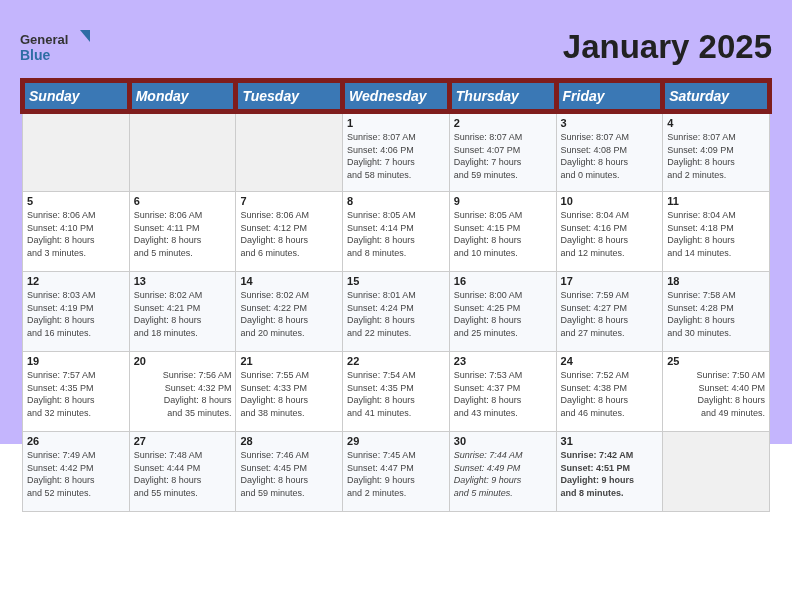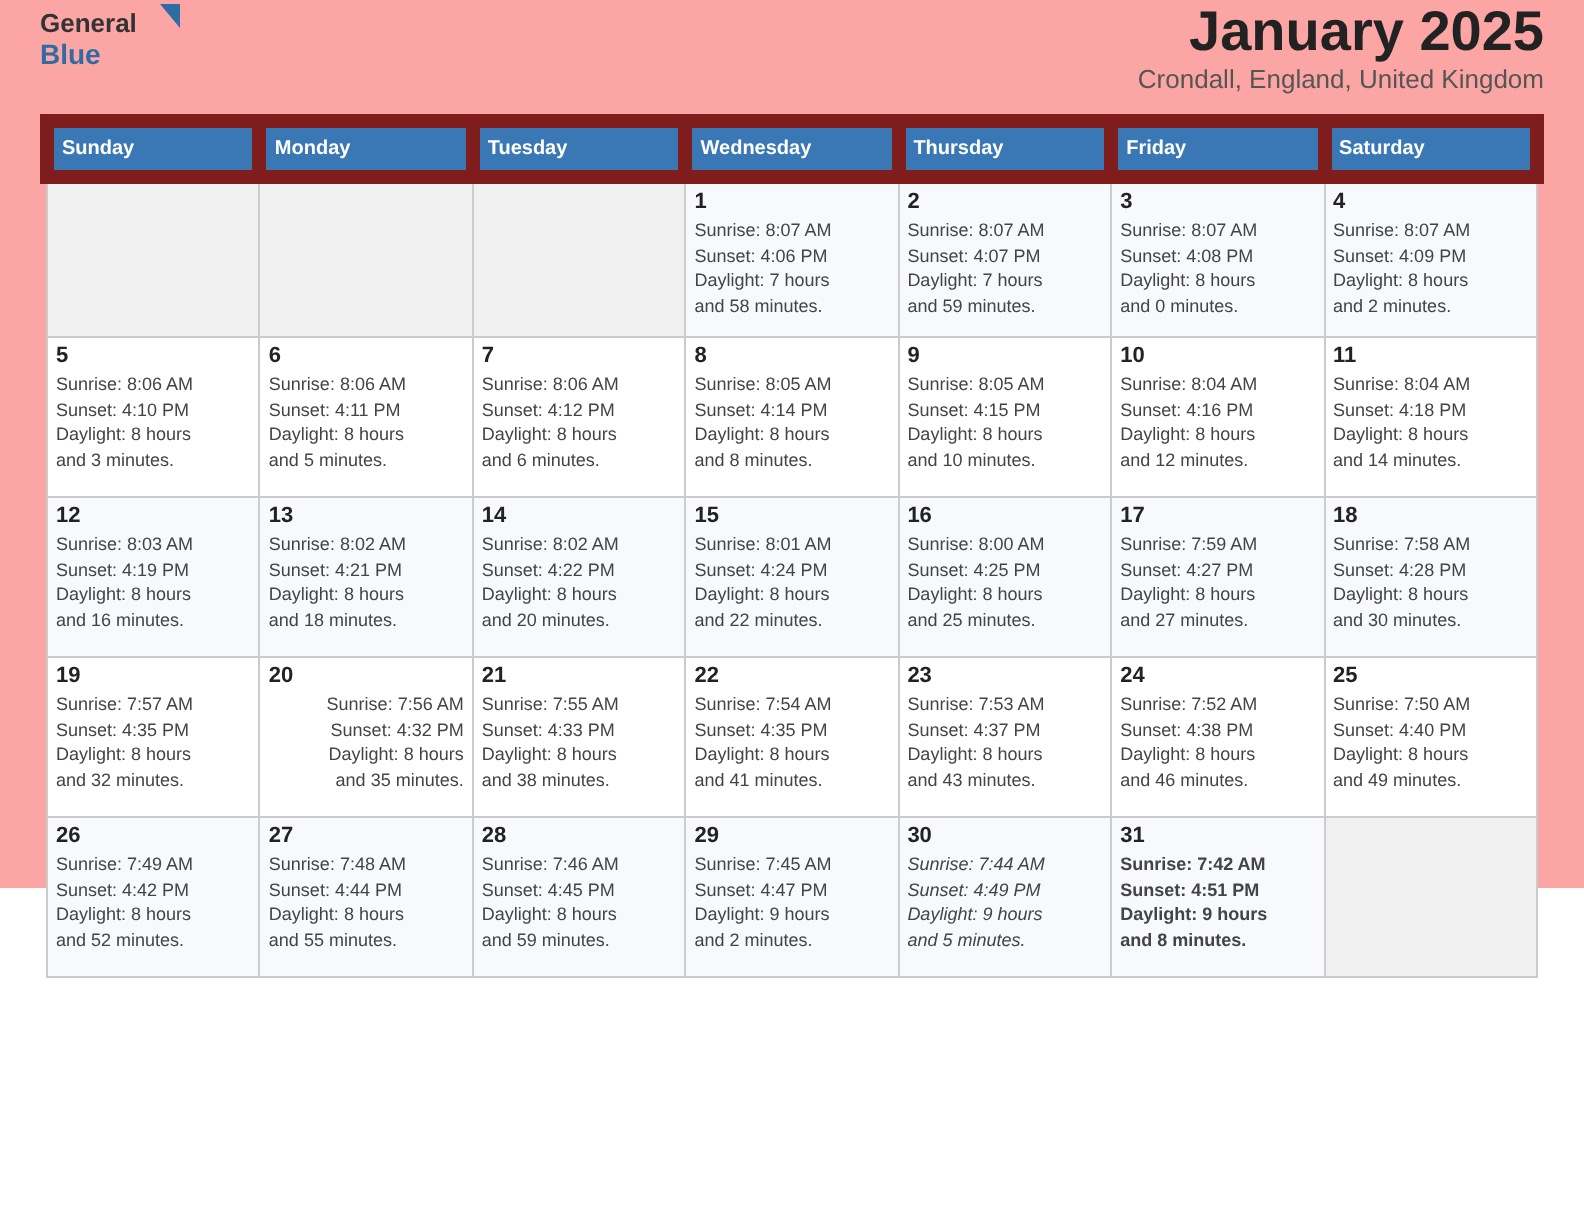--- a/index.html
+++ b/index.html
@@ -6,59 +6,60 @@
     body {
       font-family: Arial, sans-serif;
       background: #fff;
       width: 792px;
       height: 612px;
       overflow: hidden;
     }
     .page {
       width: 792px;
       height: 444px;
-      background: #fca5a5;
-      padding: 0 20px 12px 20px;
+      background: #c4b5fd;
+      padding: 28px 20px 12px 20px;
     }
     .header {
       display: flex;
       justify-content: space-between;
       align-items: flex-start;
       margin-bottom: 10px;
     }
     .logo {
       display: flex;
       align-items: center;
       gap: 2px;
     }
     .title-block {
       text-align: right;
     }
     .month-title {
-      font-size: 28px;
+      font-size: 33px;
       font-weight: bold;
       color: #222;
     }
     .location {
       font-size: 13px;
       color: #555;
     }
     table {
       width: 100%;
       border-collapse: collapse;
       table-layout: fixed;
     }
     thead tr th {
       background: #3a78b5;
       color: #fff;
-      font-size: 10px;
+      font-size: 14px;
       font-weight: bold;
       padding: 5px 4px;
       text-align: left;
-      border: 7px solid #7f1d1d;
+      border: 5px solid #7f1d1d;
+      font-style: italic;
     }
     tbody tr td {
       border: 1px solid #ccc;
       vertical-align: top;
       padding: 3px 4px;
       font-size: 9.5px;
       color: #333;
       height: 80px;
     }
     tbody tr:nth-child(odd) td {
@@ -90,21 +91,20 @@
   <div class="header">
     <div class="logo">
     <svg width="70" height="40" viewBox="0 0 70 40">
       <text x="0" y="16" font-size="13" font-weight="bold" fill="#333" font-family="Arial">General</text>
       <text x="0" y="32" font-size="14" font-weight="bold" fill="#2e6da4" font-family="Arial">Blue</text>
       <polygon points="60,2 70,2 70,14" fill="#2e6da4"></polygon>
     </svg>
   </div>
     <div class="title-block">
       <div class="month-title">January 2025</div>
-      <div class="location">Crondall, England, United Kingdom</div>
     </div>
   </div>
 
   <table>
     <thead>
       <tr>
       <th>Sunday</th>
           <th>Monday</th>
           <th>Tuesday</th>
           <th>Wednesday</th>
@@ -287,21 +287,21 @@
           </td>
           <td>
             <span class="day-number">24</span>
             <div class="day-info" style="white-space: pre-line;">Sunrise: 7:52 AM
 Sunset: 4:38 PM
 Daylight: 8 hours
 and 46 minutes.</div>
           </td>
           <td>
             <span class="day-number">25</span>
-            <div class="day-info" style="white-space: pre-line;">Sunrise: 7:50 AM
+            <div class="day-info" style="white-space: pre-line; text-align: right;">Sunrise: 7:50 AM
 Sunset: 4:40 PM
 Daylight: 8 hours
 and 49 minutes.</div>
           </td>
         </tr>
         <tr>
           <td>
             <span class="day-number">26</span>
             <div class="day-info" style="white-space: pre-line;">Sunrise: 7:49 AM
 Sunset: 4:42 PM

